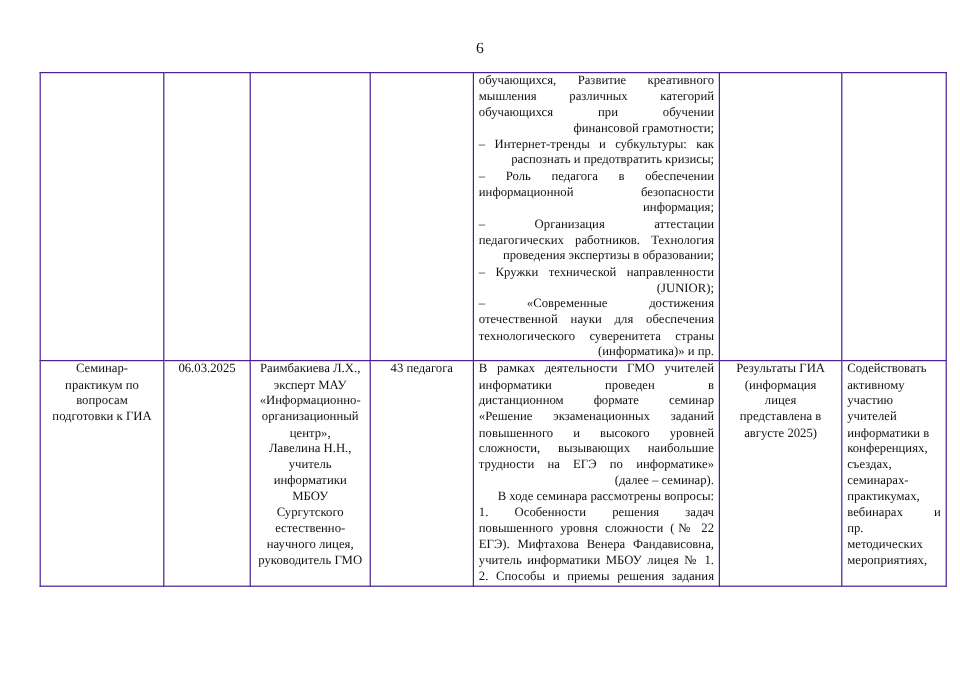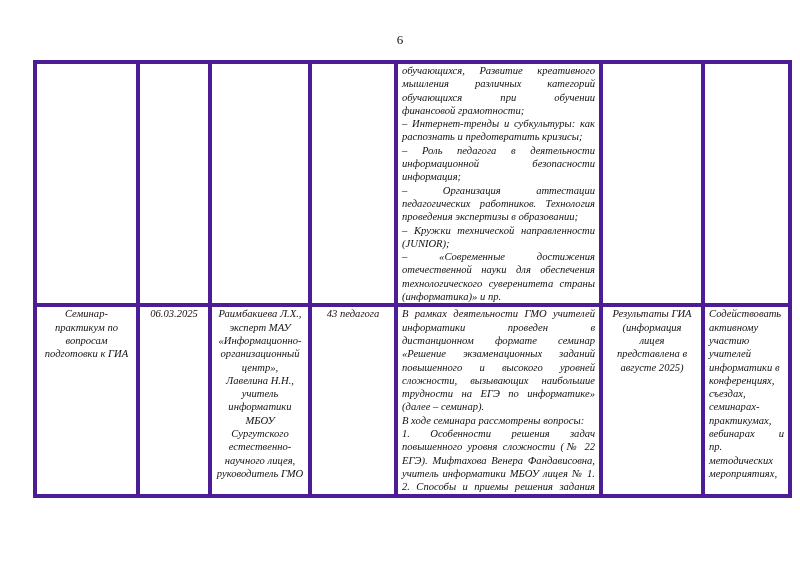--- a/index.html
+++ b/index.html
@@ -1,26 +1,26 @@
 <!DOCTYPE html>
 <html><head>
 <meta charset="utf-8">
 <style>
   html, body { margin:0; padding:0; background:#ffffff; }
   body { width:800px; height:566px; position:relative; overflow:hidden;
          font-family:"Liberation Serif", "DejaVu Serif", serif; color:#111; }
   .page-num { position:absolute; top:32px; left:0; width:800px; text-align:center; font-size:13px; }
   table { position:absolute; top:60px; left:33px; border-collapse:collapse; table-layout:fixed; width:755px; }
-  td { border:4px solid #4c1d95; vertical-align:top; font-size:10.6px; line-height:13.3px; padding:0 4px;font-style:italic; }
+  td { border:1px solid #4c1d95; vertical-align:top; font-size:10.6px; line-height:13.3px; padding:0 4px; }
   td.c { text-align:center; }
   td.j { text-align:justify; }
   td.l { text-align:left; }
   .line { display:block; }
   .jline { display:block; text-align:justify; text-align-last:justify; }
-  .lastline { display:block; text-align:left; }
+  .lastline { display:block; text-align:right; }
   tr.r1 td { height:238px; }
   tr.task td { padding:1px 4px 0 4px; text-align:justify; }
   tr.r3 td { height:178px; }
 </style>
 </head>
 <body>
 
 <div class="page-num">6</div>
 
 <table>
@@ -40,21 +40,21 @@
     <td></td>
     <td></td>
     <td></td>
     <td class="j">
       <span class="jline">обучающихся, Развитие креативного</span>
       <span class="jline">мышления различных категорий</span>
       <span class="jline">обучающихся при обучении</span>
       <span class="lastline">финансовой грамотности;</span>
       <span class="jline">– Интернет-тренды и субкультуры: как</span>
       <span class="lastline">распознать и предотвратить кризисы;</span>
-      <span class="jline">– Роль педагога в деятельности</span>
+      <span class="jline">– Роль педагога в обеспечении</span>
       <span class="jline">информационной безопасности</span>
       <span class="lastline">информация;</span>
       <span class="jline">– Организация аттестации</span>
       <span class="jline">педагогических работников. Технология</span>
       <span class="lastline">проведения экспертизы в образовании;</span>
       <span class="jline">– Кружки технической направленности</span>
       <span class="lastline">(JUNIOR);</span>
       <span class="jline">– «Современные достижения</span>
       <span class="jline">отечественной науки для обеспечения</span>
       <span class="jline">технологического суверенитета страны</span>

